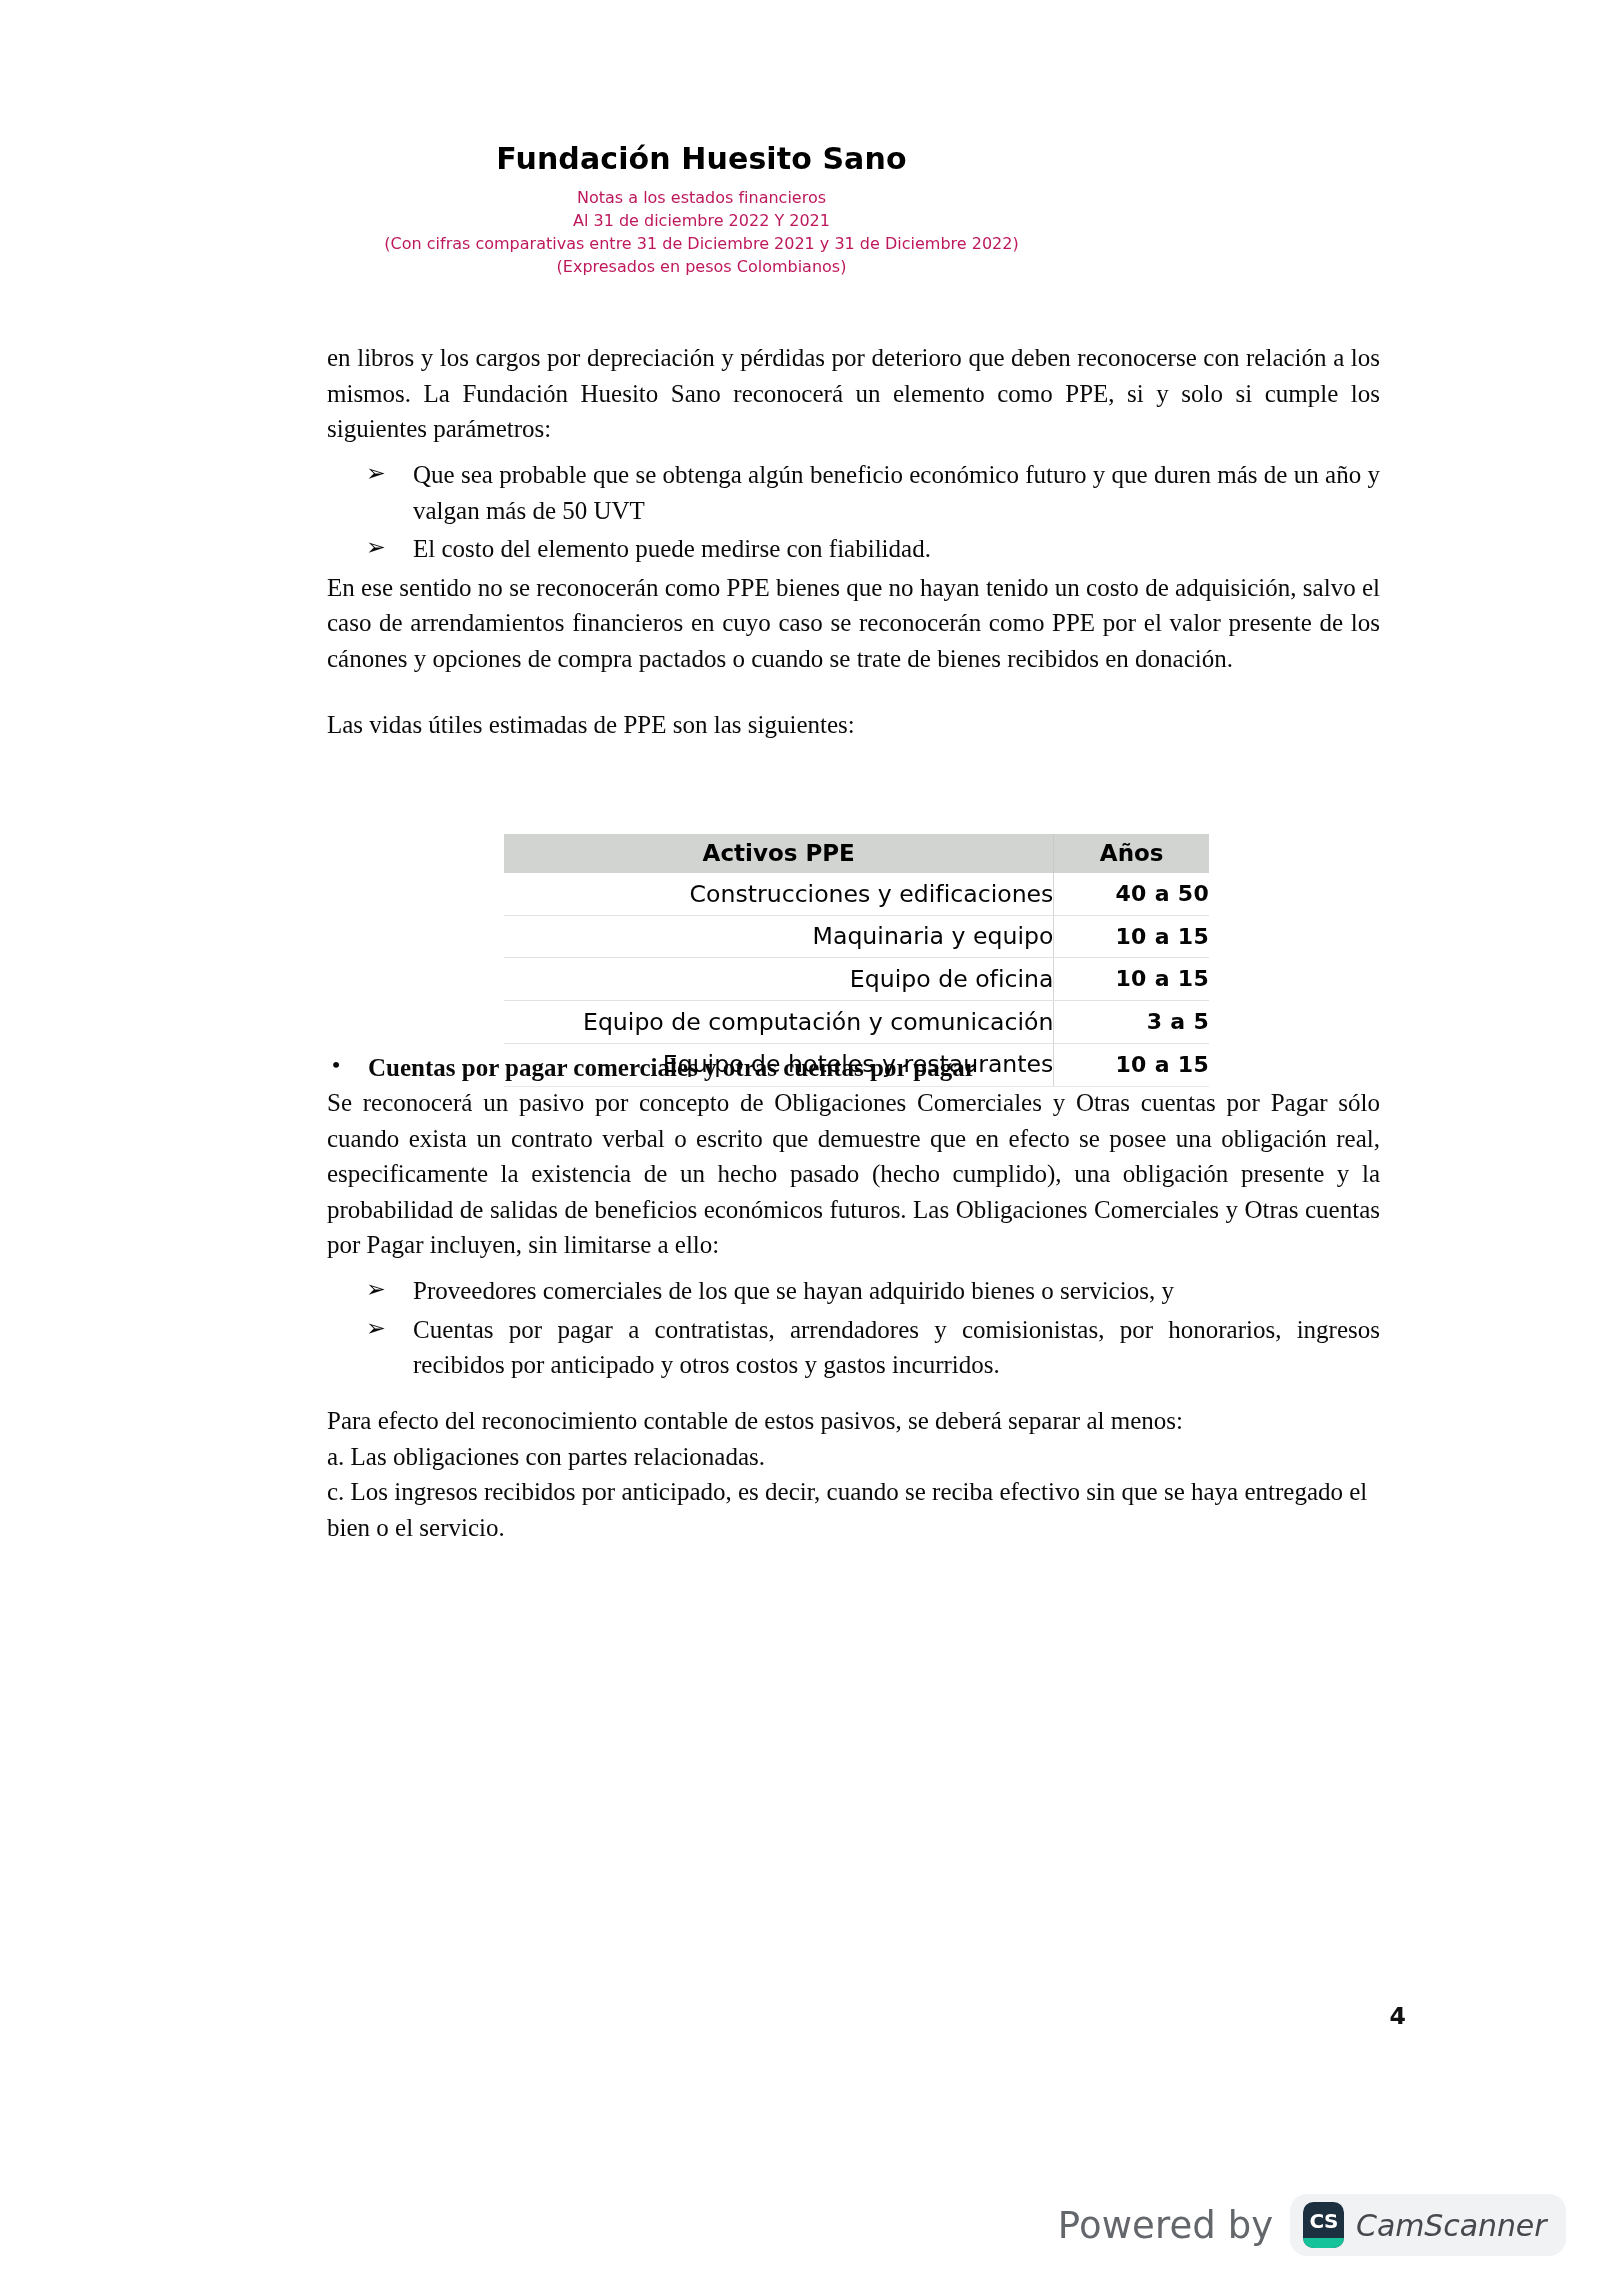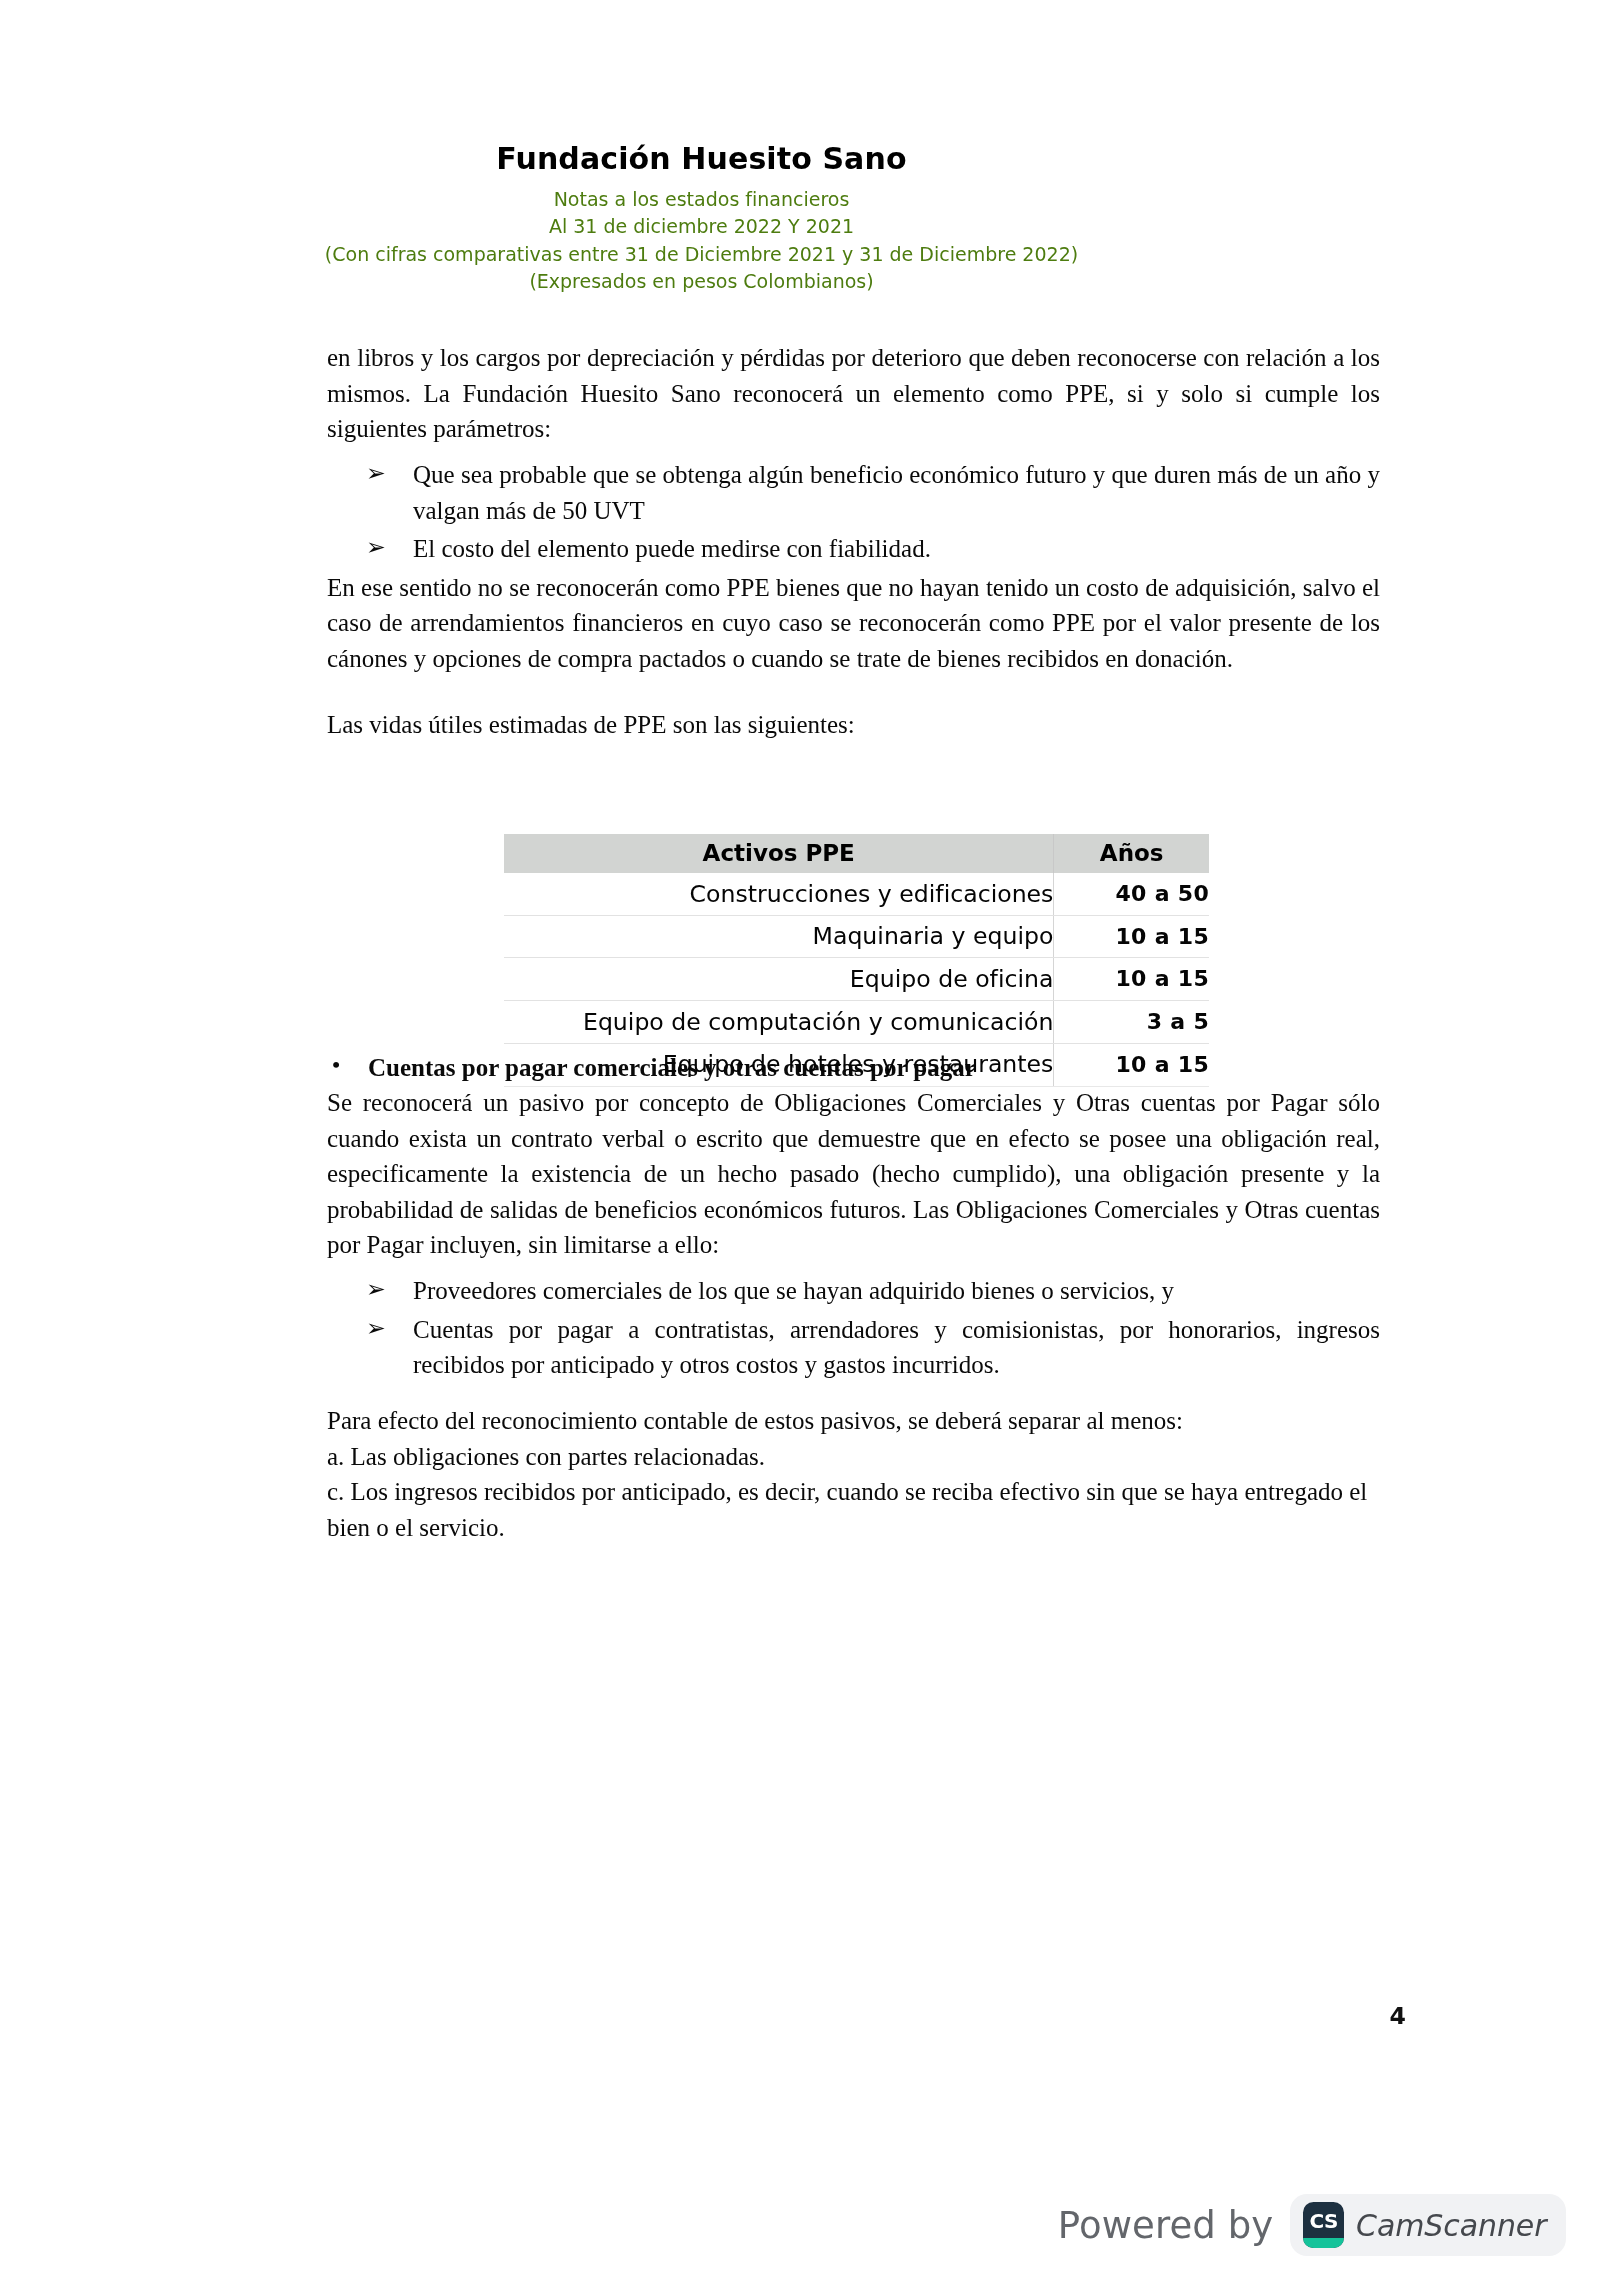--- a/index.html
+++ b/index.html
@@ -36,23 +36,23 @@
     font-size: 30px;
     letter-spacing: 0.1px;
     line-height: 1.18;
     color: #000;
     margin: 0 0 9.2px 0;
   }
 
   .doc-subline {
     font-family: "DejaVu Sans", "Liberation Sans", sans-serif;
     font-weight: 500;
-    font-size: 19px;
+    font-size: 16px;
     line-height: 1.45;
-    color: #4d7c0f;
+    color: #be185d;
     margin: 0;
   }
 
   
   .body-col {
     position: absolute;
     left: 327px;
     top: 340px;
     width: 1053px;
   }

